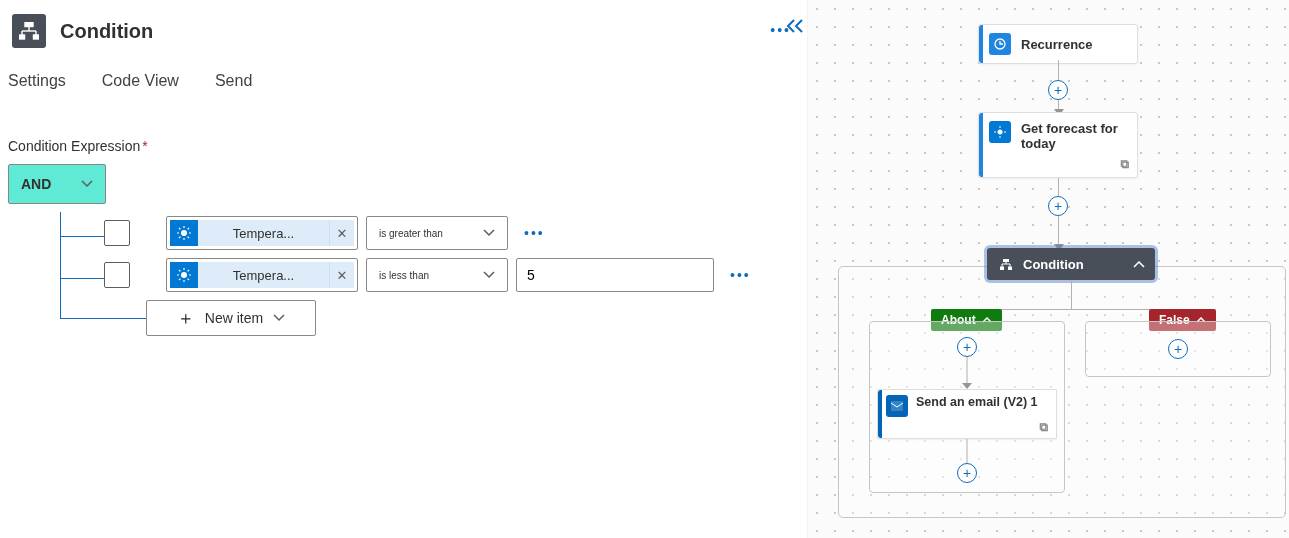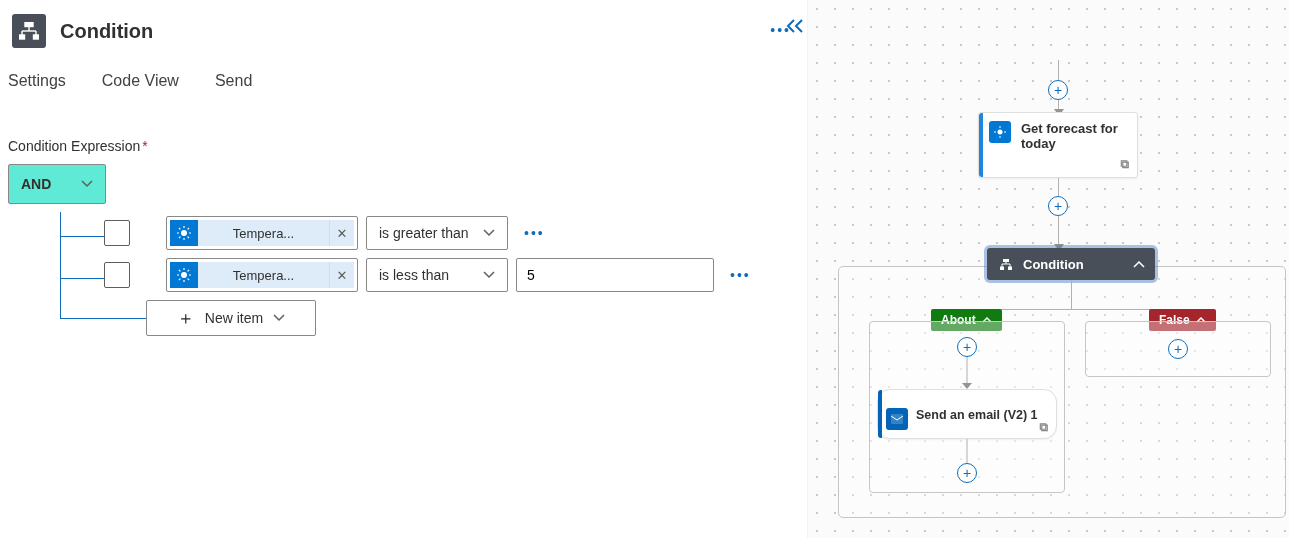--- a/index.html
+++ b/index.html
@@ -91,21 +91,21 @@
       font-size: 13px; color: #323130; overflow: hidden; white-space: nowrap;
       border-right: 1px solid #c7e0f4;
     }
     .chip-x {
       width: 24px; height: 26px; background: #deecf9; display:flex;align-items:center;justify-content:center;
       color: #605e5c; font-size: 13px; cursor: pointer;
     }
     .op-dd {
       width: 142px; height: 34px; border: 1px solid #8a8886; border-radius: 2px;
       display: flex; align-items: center; justify-content: space-between;
-      padding: 0 12px; background: #fff; cursor: pointer; font-size: 14px;
+      padding: 0 12px; background: #fff; cursor: pointer; font-size: 10px;
     }
     .val-input {
       width: 198px; height: 34px; border: 1px solid #8a8886; border-radius: 2px;
       padding: 0 10px; font-size: 14px; font-family: inherit;
     }
     .row-more { color: #0f6cbd; letter-spacing: 2px; margin-left: 8px; cursor:pointer; }
     .newitem-btn {
       margin-left: 138px; margin-top: 4px;
       width: 170px; height: 36px; border: 1px solid #8a8886; border-radius: 2px;
       display: flex; align-items: center; justify-content: center; gap: 10px; cursor: pointer;
@@ -180,22 +180,22 @@
     .branch-box {
       position:absolute; border:1px solid #c8c6c4; border-radius:4px; background: rgba(255,255,255,0.35);
     }
     .b-true { left: 30px; top: 54px; width: 196px; height: 172px;}
     .b-false{ left: 246px; top: 54px; width: 186px; height: 56px;}
     .inner-add { position:absolute; left:50%; transform:translateX(-50%); }
     .inner-conn{ position:absolute; left:50%; transform:translateX(-50%); width:0; border-left:1px solid #b3b0ad;}
     .arrow2{ position:absolute; left:50%; transform:translateX(-50%); top:116px; width:0;height:0;border-left:5px solid transparent;border-right:5px solid transparent;border-top:6px solid #979593;}
     .email-node {
       position:absolute; left: 38px; top: 122px; width: 180px; height: 50px;
-      background:#fff; border:1px solid #e1dfdd; border-radius:13px; box-shadow:0 1px 2px rgba(0,0,0,0.06);
-      display:flex; align-items:flex-start; gap:8px; padding:18px 8px; font-size:12.5px; font-weight:600;
+      background:#fff; border:1px solid #e1dfdd; border-radius:1px; box-shadow:0 1px 2px rgba(0,0,0,0.06);
+      display:flex; align-items:flex-start; gap:8px; padding:5px 8px; font-size:12.5px; font-weight:600;
     }
     .email-node .acc{ position:absolute; left:0;top:0;bottom:0;width:4px;background:#0364b8;border-radius:3px 0 0 3px;}
     .email-node .lnk{ position:absolute; right:8px; bottom:4px; color:#8a8886; font-size:12px;}
   </style>
 </head>
 <body>
 
 <div class="left">
 
   <div class="header-row">
@@ -318,20 +318,30 @@
   </div>
 </div>
 
 <div class="right">
   <div class="collapse-btn">
     <svg width="24" height="16" viewBox="0 0 24 16">
         <path d="M10 2 L4 8 L10 14 M18 2 L12 8 L18 14" stroke="#0f6cbd" stroke-width="2" fill="none"></path>
       </svg>
   </div>
 
+  <div class="node n-recurrence">
+    <div class="accent"></div>
+    <div class="node-ic ic-clock">
+        <svg width="12" height="12" viewBox="0 0 12 12">
+          <circle cx="6" cy="6" r="5" stroke="#fff" fill="none" stroke-width="1.3"></circle>
+          <path d="M6 3 V6 H9" stroke="#fff" fill="none" stroke-width="1.3"></path>
+        </svg>
+      </div>
+    <span>Recurrence</span>
+  </div>
   <div class="conn c1"></div>
   <div class="add-btn a1">+</div>
   <div class="conn c1b"></div>
   <div class="arrow ar1"></div>
 
   <div class="node n-forecast">
     <div class="accent"></div>
     <div class="node-ic ic-blue">
         <svg width="12" height="12" viewBox="0 0 12 12">
           <circle cx="6" cy="6" r="2.5" fill="#fff"></circle>

